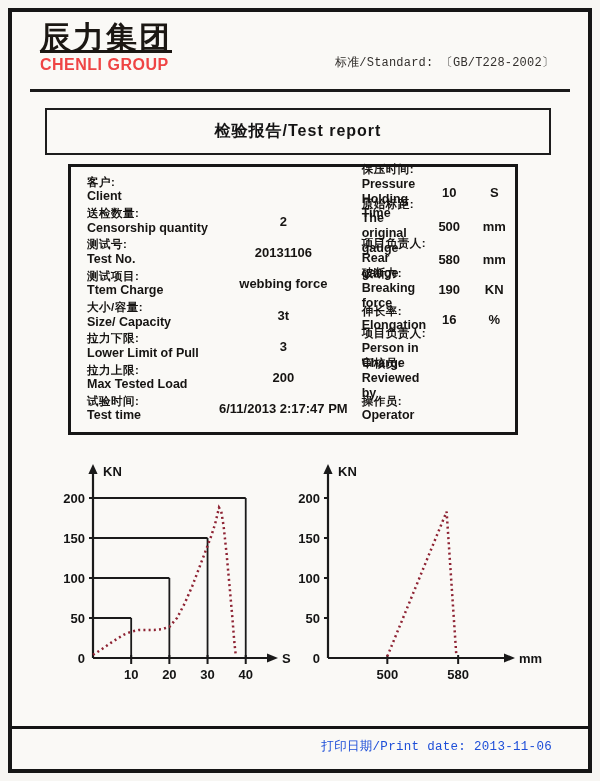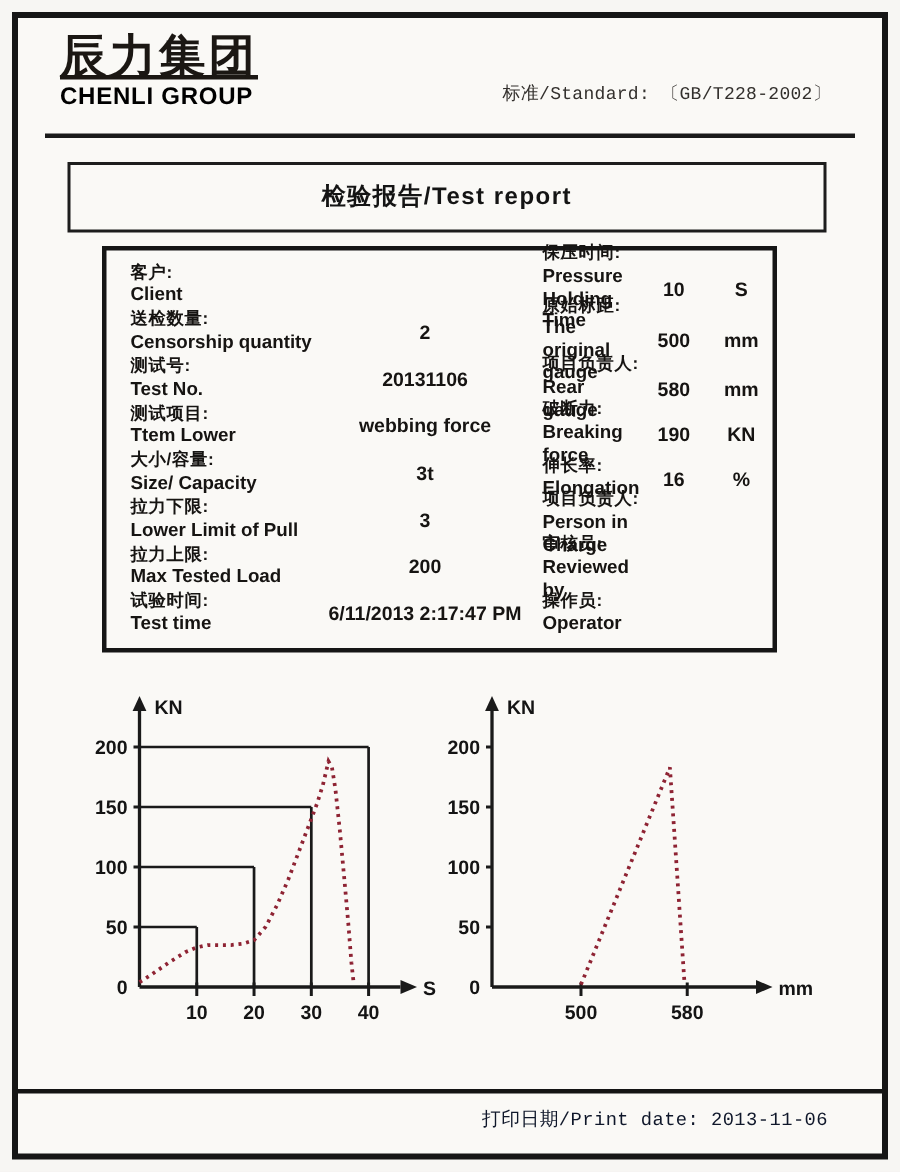--- a/index.html
+++ b/index.html
@@ -4,21 +4,21 @@
 <style>
   * { margin:0; padding:0; box-sizing:border-box; }
   html,body { width:600px; height:781px; }
   body { background:#efeeec; font-family:"Liberation Sans", sans-serif; color:#161412; }
   .page { position:relative; width:600px; height:781px; background:#f7f6f3; overflow:hidden; }
   .frame { position:absolute; inset:8px; border:4px solid #161616; background:#faf9f6; }
 
   
   .logo { position:absolute; left:28px; top:10px; }
   .logo-cn { font-size:31px; font-weight:bold; letter-spacing:2px; color:#1b1713; line-height:1.05;text-decoration:underline; }
-  .logo-en { font-size:16px; font-weight:bold; letter-spacing:0.5px; color:#000000; margin-top:1px; }
+  .logo-en { font-size:16px; font-weight:bold; letter-spacing:0.5px; color:#ef4444; margin-top:1px; }
   .standard { position:absolute; right:34px; top:42px; font-family:"Liberation Mono", monospace;
               font-size:12px; color:#33302d; letter-spacing:0.2px; }
   .header-rule { position:absolute; left:18px; right:18px; top:77px; height:3px; background:#1a1a1a; }
 
   
   .title-box { position:absolute; left:33px; top:96px; width:506px; height:47px;
                border:2px solid #1d1d1d; display:flex; align-items:center; justify-content:center; }
   .title-box span { font-family:Liberation Sans, sans-serif; font-size:16px; font-weight:600;
                     letter-spacing:1px; color:#141414; }
 
@@ -40,21 +40,21 @@
 
   
   .charts { position:absolute; left:0; top:448px; width:100%; height:240px; }
   .chart { position:absolute; top:0; }
   .chart-0 { left:46px; }
   .chart-1 { left:286px; }
 
   
   .footer-rule { position:absolute; left:0; right:0; top:714px; height:3px; background:#141414; }
   .footer-text { position:absolute; right:36px; top:726px; font-family:"Liberation Mono", monospace;
-                 font-size:12.5px; color:#0f172a; letter-spacing:0.3px;text-align:center; }
+                 font-size:12.5px; color:#1d4ed8; letter-spacing:0.3px;text-align:center; }
 </style>
 </head>
 <body>
 
 <div class="page">
   <div class="frame">
 
     <div class="logo">
       <div class="logo-cn">辰力集团</div>
       <div class="logo-en">CHENLI GROUP</div>
@@ -85,21 +85,21 @@
           <div class="trow">
             <div class="tlabel">
               <div class="cn">测试号:</div>
               <div class="en">Test No.</div>
             </div>
             <div class="tval">20131106</div>
           </div>
           <div class="trow">
             <div class="tlabel">
               <div class="cn">测试项目:</div>
-              <div class="en">Ttem Lower</div>
+              <div class="en">Ttem Charge</div>
             </div>
             <div class="tval">webbing force</div>
           </div>
           <div class="trow">
             <div class="tlabel">
               <div class="cn">大小/容量:</div>
               <div class="en">Size/ Capacity</div>
             </div>
             <div class="tval">3t</div>
           </div>

